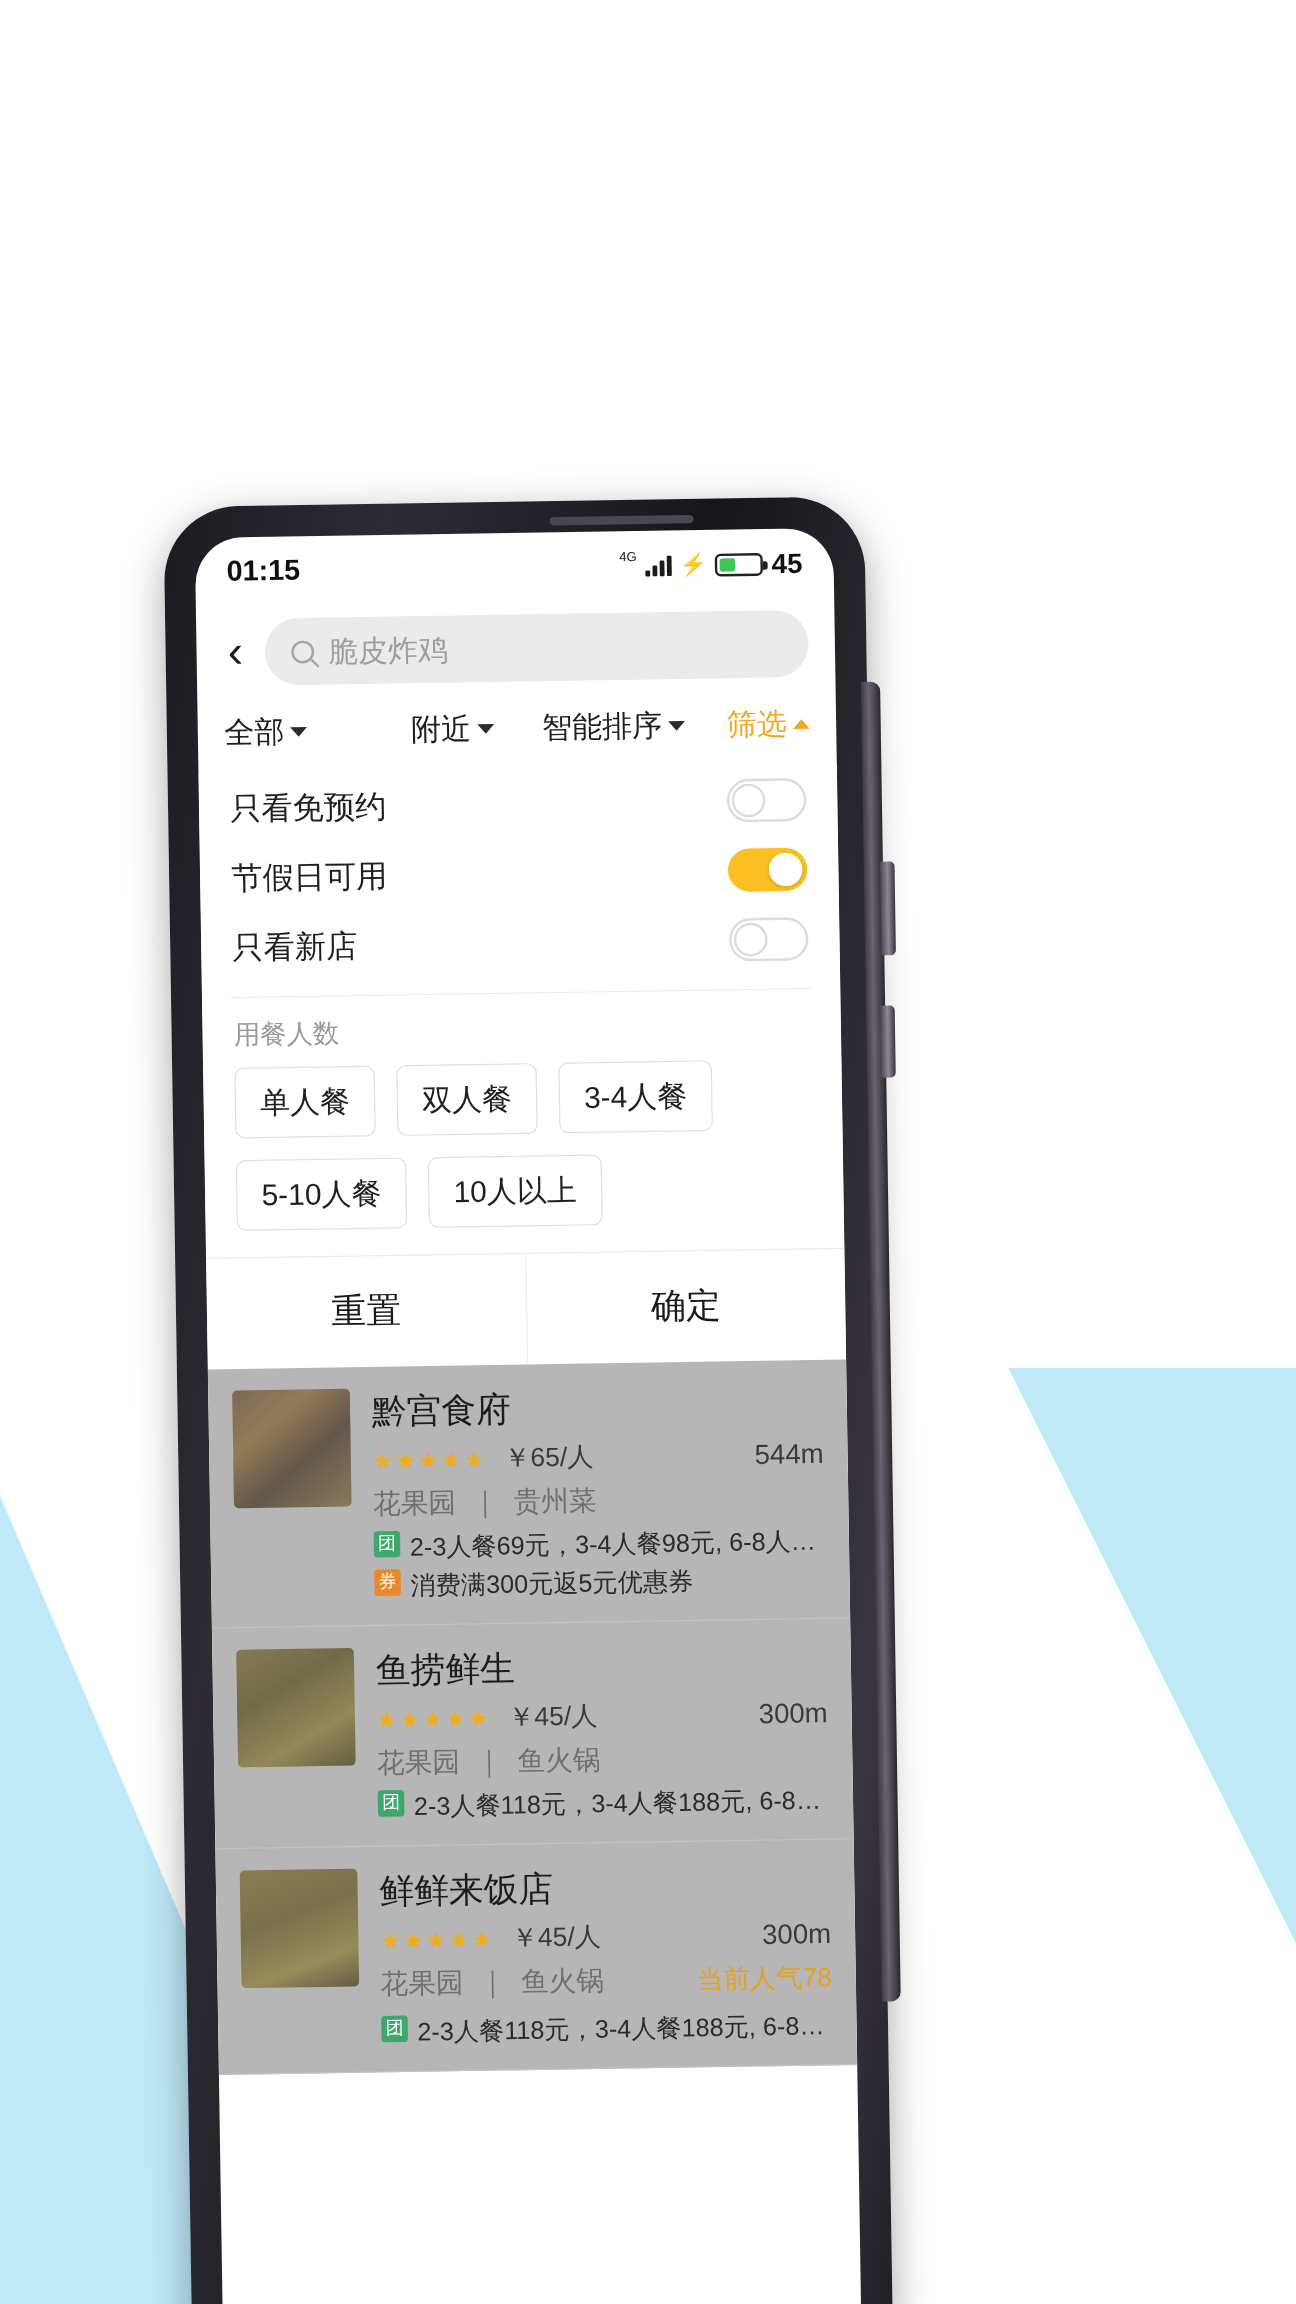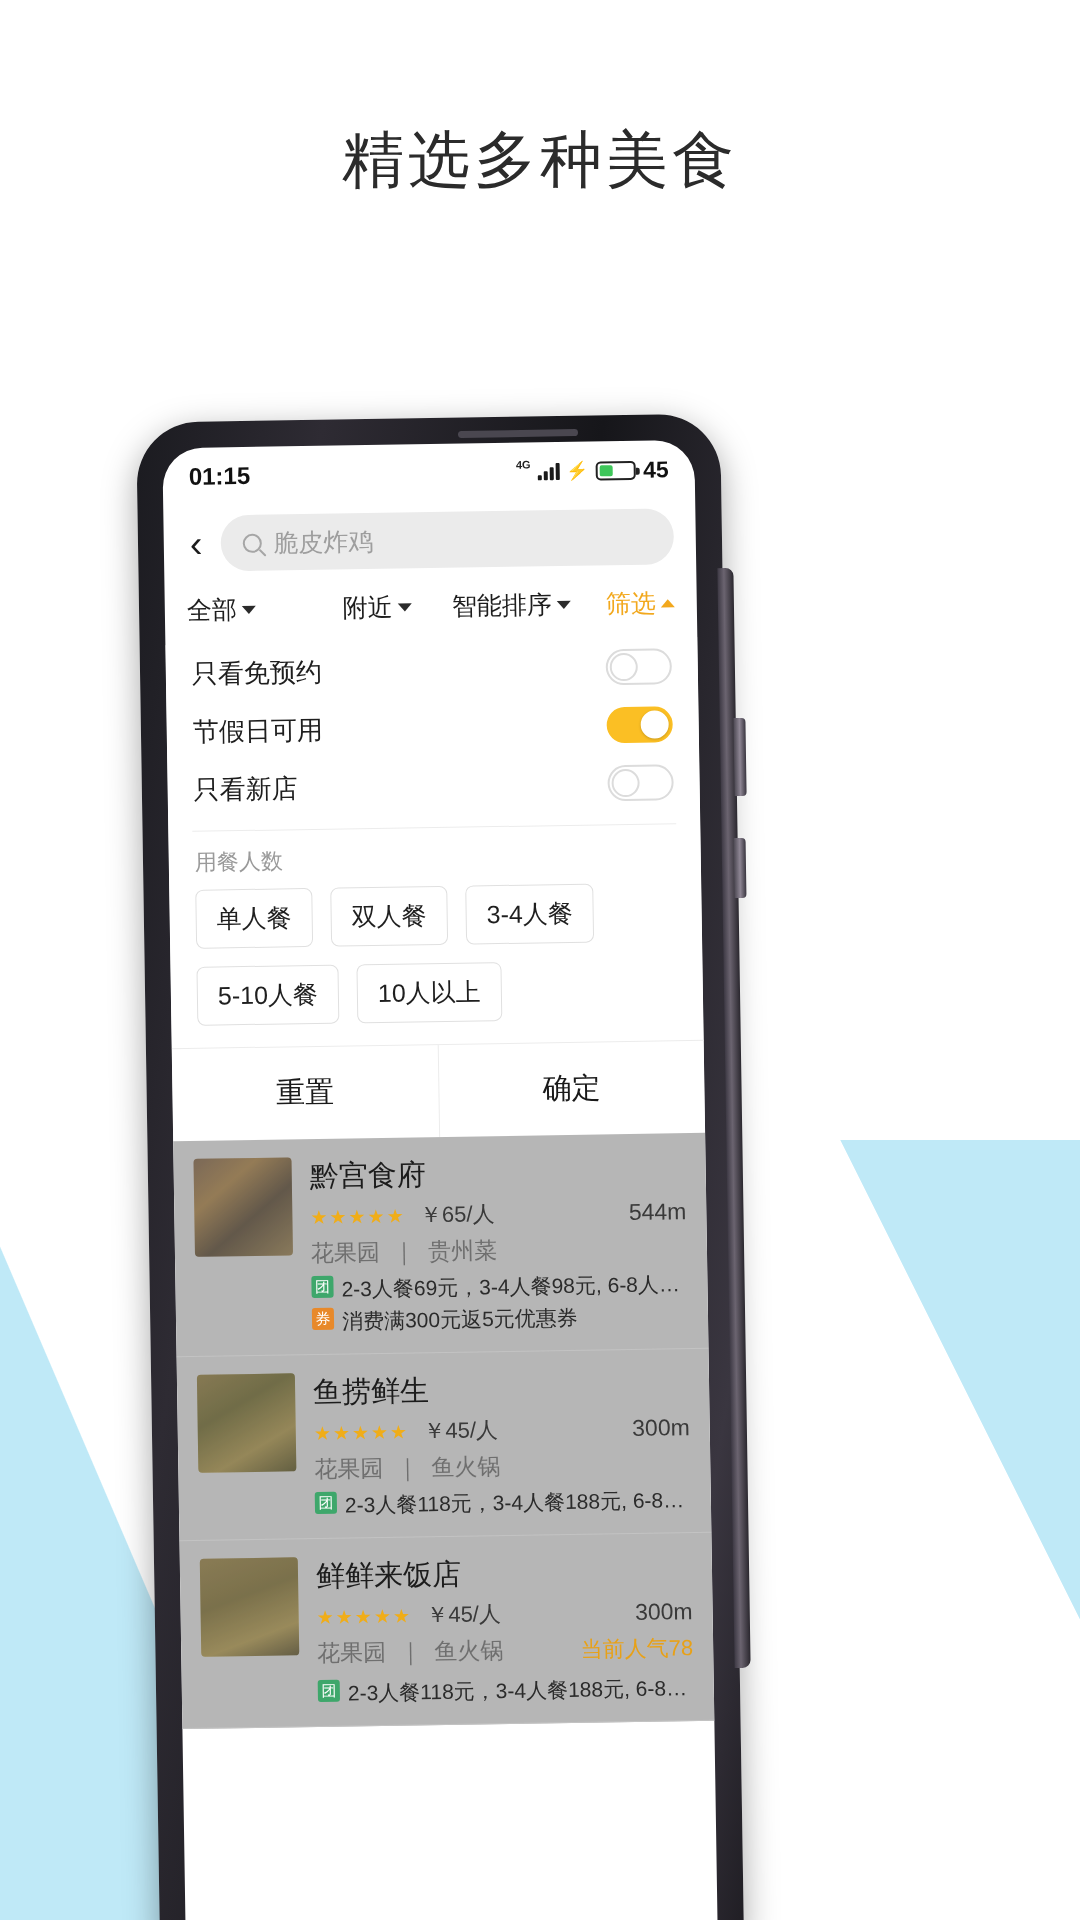--- a/index.html
+++ b/index.html
@@ -70,21 +70,21 @@
     background:#ffffff; border-radius:40px 40px 0 0;
     transform:rotate(-0.9deg); overflow:hidden;
   }
 
   
   .statusbar {
     height:58px; display:flex; align-items:center; justify-content:space-between;
     padding:0 26px; font-size:24px; color:#111; font-weight:600;
   }
   .status-right { display:flex; align-items:center; gap:7px; }
-  .sig-net { font-size:11px; color:#222; position:relative; top:-7px; font-weight:700; }
+  .sig-net { font-size:11px; color:#222; position:relative; top:-7px; font-weight:400; }
   .bars { display:flex; align-items:flex-end; gap:2px; height:18px; }
   .bars i { display:block; width:4px; background:#1a1a1a; border-radius:1px; }
   .bars i:nth-child(1){height:5px}.bars i:nth-child(2){height:9px}
   .bars i:nth-child(3){height:13px}.bars i:nth-child(4){height:17px}
   .bolt { font-size:18px; color:#1a1a1a; }
   .battery {
     width:40px; height:19px; border:2px solid #222; border-radius:5px;
     position:relative; padding:2px;
   }
   .battery::after{content:"";position:absolute;right:-6px;top:5px;width:4px;height:7px;background:#222;border-radius:0 2px 2px 0;}
@@ -176,21 +176,20 @@
   .tagbox.coupon { background:#e8892a; }
   .ptxt { overflow:hidden; text-overflow:ellipsis; white-space:nowrap; }
 </style>
 </head>
 <body>
 
 <div class="wedge-left"></div>
 <div class="wedge-right"></div>
 
 <div class="headings">
-  <div class="subtitle">精选多种美食</div>
 </div>
 
 <div class="phone">
   <div class="phone-body"></div>
   <div class="speaker"></div>
   <div class="phone-edge-r"></div>
   <div class="btn-power"></div>
   <div class="btn-vol"></div>
 
   <div class="screen">

